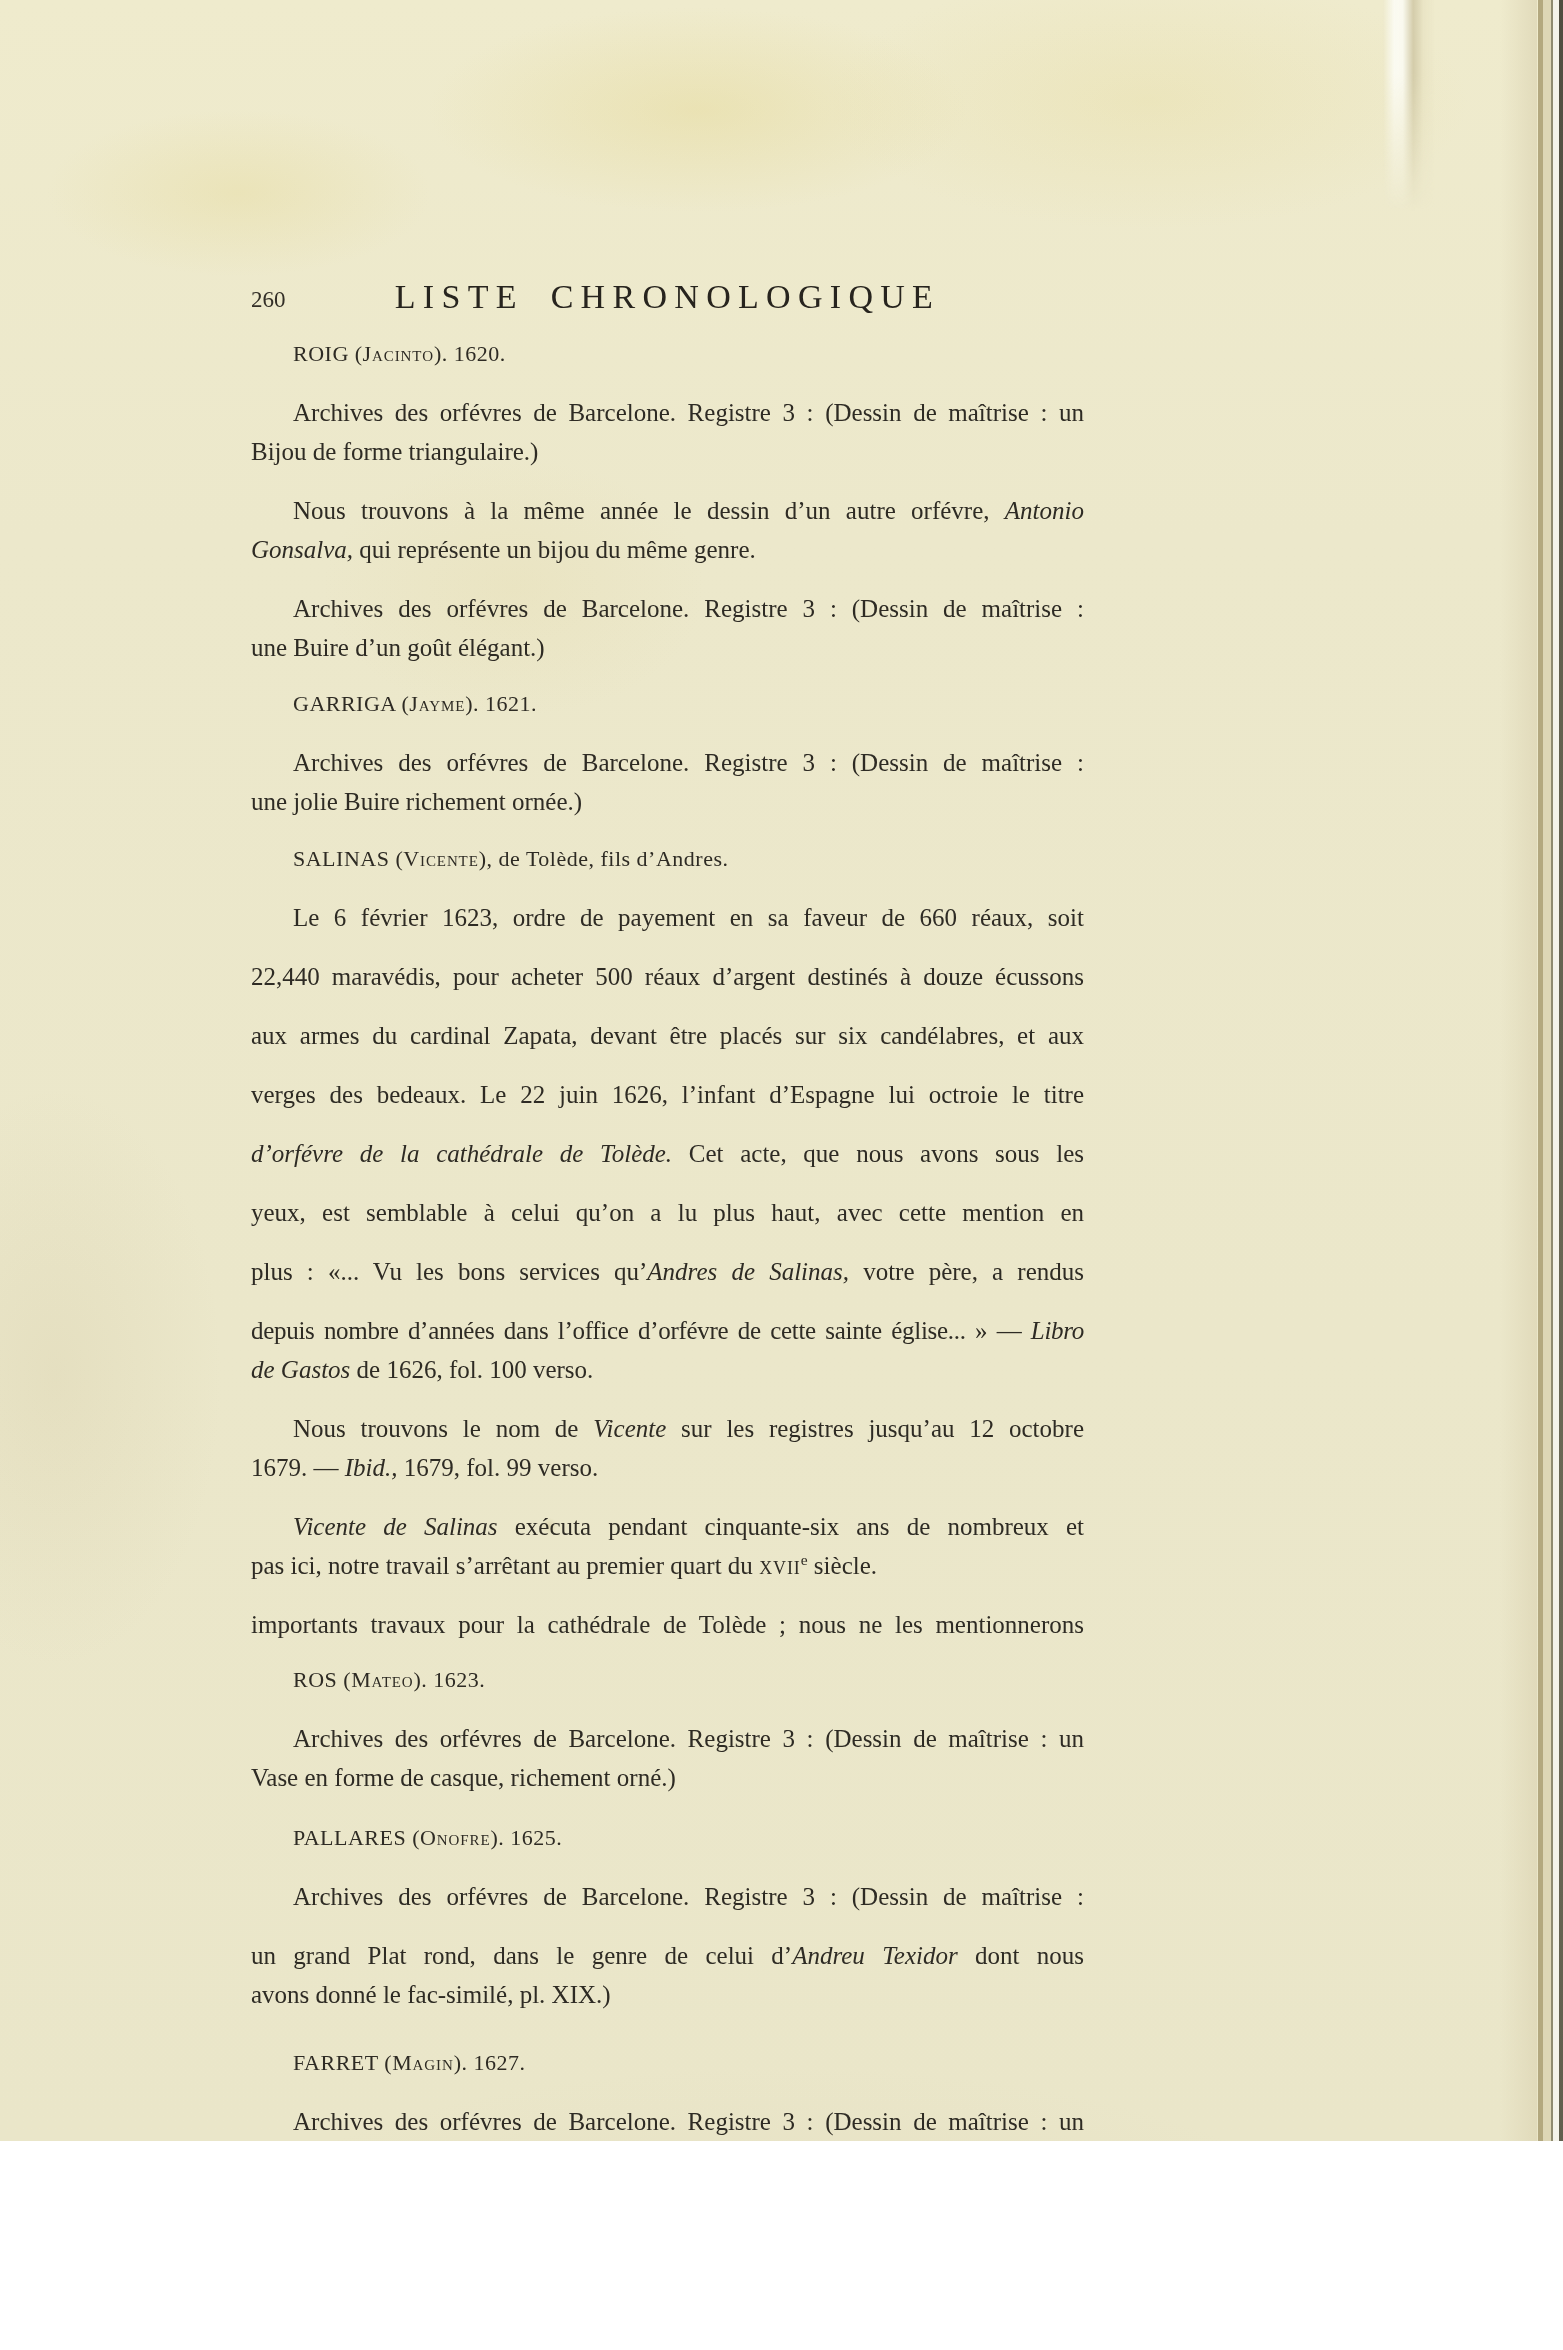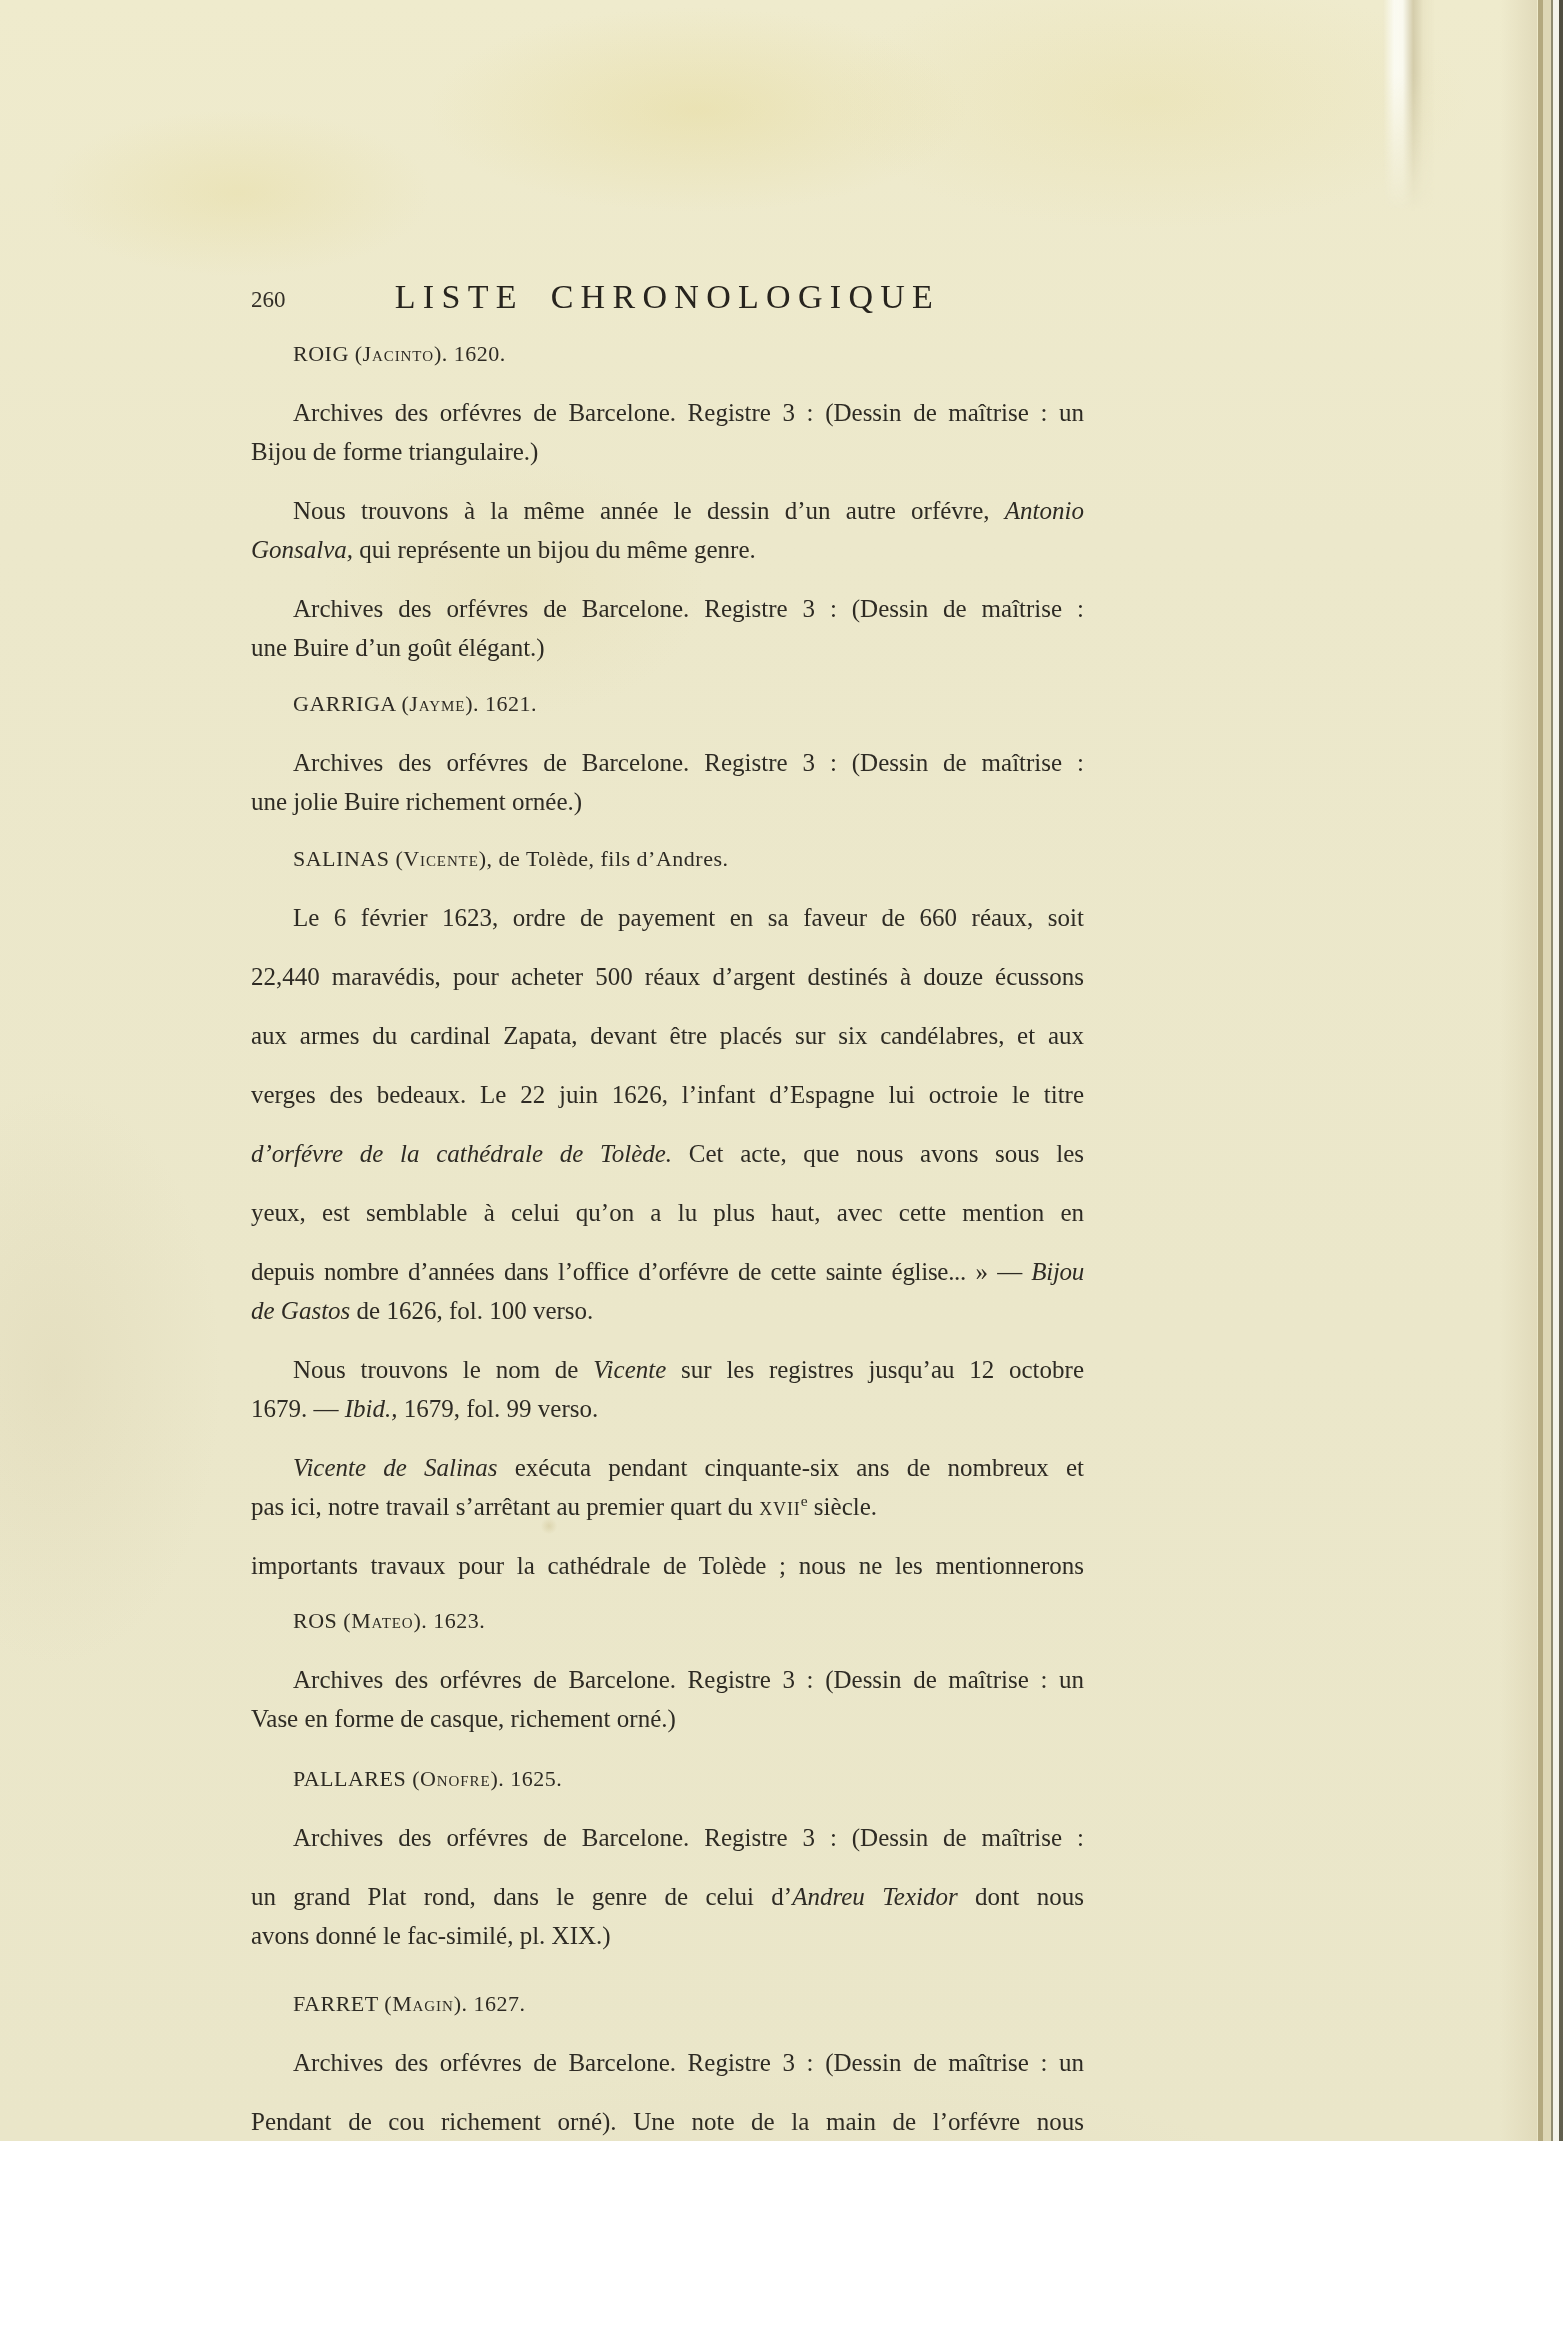--- a/index.html
+++ b/index.html
@@ -99,21 +99,22 @@
       <div class="para heading" style="margin-top: 17.4px;">
         <div class="line ind"><span class="seg">SALINAS (</span><span class="seg-sc">Vicente</span><span class="seg">), de Tolède, fils d’Andres.</span></div>
       </div>
       <div class="para">
         <div class="line j ind"><span class="seg">Le 6 février 1623, ordre de payement en sa faveur de 660 réaux, soit</span></div>
         <div class="line j"><span class="seg">22,440 maravédis, pour acheter 500 réaux d’argent destinés à douze écussons</span></div>
         <div class="line j"><span class="seg">aux armes du cardinal Zapata, devant être placés sur six candélabres, et aux</span></div>
         <div class="line j"><span class="seg">verges des bedeaux. Le 22 juin 1626, l’infant d’Espagne lui octroie le titre</span></div>
         <div class="line j"><span class="seg-i">d’orfévre de la cathédrale de Tolède.</span><span class="seg"> Cet acte, que nous avons sous les</span></div>
         <div class="line j"><span class="seg">yeux, est semblable à celui qu’on a lu plus haut, avec cette mention en</span></div>
-        <div class="line j tight"><span class="seg">depuis nombre d’années dans l’office d’orfévre de cette sainte église... » — </span><span class="seg-i">Bijou</span></div>
+        <div class="line j"><span class="seg">plus : «... Vu les bons services qu’</span><span class="seg-i">Andres de Salinas,</span><span class="seg"> votre père, a rendus</span></div>
+        <div class="line j tight"><span class="seg">depuis nombre d’années dans l’office d’orfévre de cette sainte église... » — </span><span class="seg-i">Libro</span></div>
         <div class="line"><span class="seg-i">de Gastos</span><span class="seg"> de 1626, fol. 100 verso.</span></div>
       </div>
       <div class="para">
         <div class="line j ind"><span class="seg">Nous trouvons le nom de </span><span class="seg-i">Vicente</span><span class="seg"> sur les registres jusqu’au 12 octobre</span></div>
         <div class="line"><span class="seg">1679. — </span><span class="seg-i">Ibid.,</span><span class="seg"> 1679, fol. 99 verso.</span></div>
       </div>
       <div class="para" style="margin-top: 3.7px;">
         <div class="line j ind"><span class="seg-i">Vicente de Salinas</span><span class="seg"> exécuta pendant cinquante-six ans de nombreux et</span></div>
         <div class="line"><span class="seg">pas ici, notre travail s’arrêtant au premier quart du </span><span class="seg-sc">xvii</span><span class="seg-sup">e</span><span class="seg"> siècle.</span></div>
         <div class="line j"><span class="seg">importants travaux pour la cathédrale de Tolède ; nous ne les mentionnerons</span></div>

